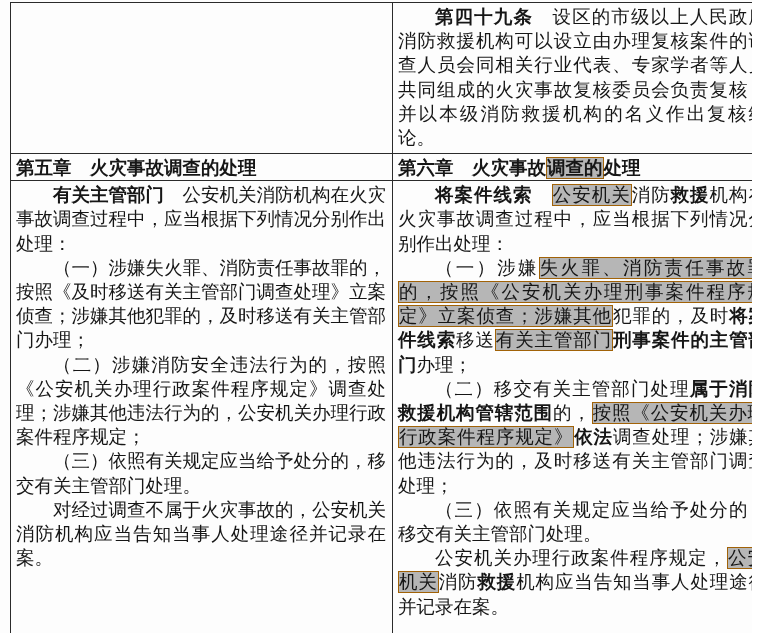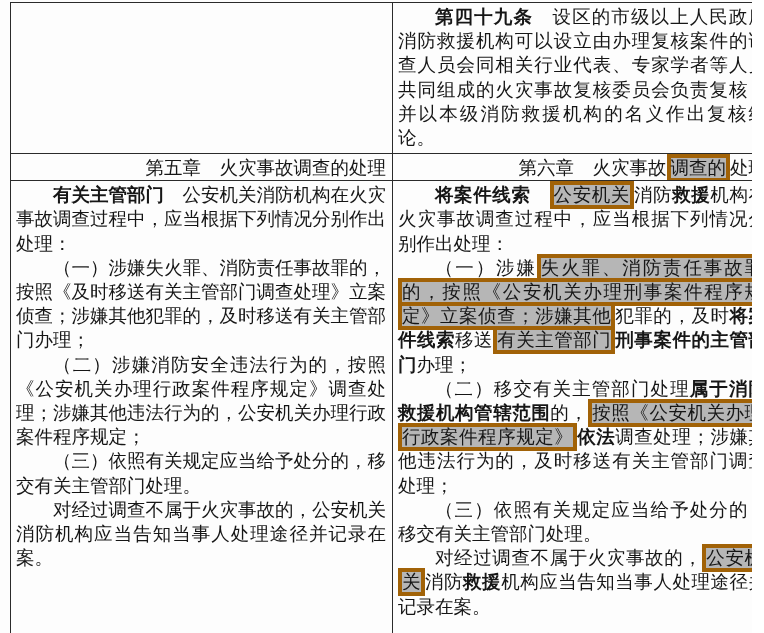--- a/index.html
+++ b/index.html
@@ -23,34 +23,34 @@
     padding:2px 6px 0 5px;
     font-size:18.5px;
     line-height:24.2px;
     overflow:hidden;
   }
   tr.r1 td { height:148px; }
   tr.r2 td { height:23px; }
   tr.r3 td { height:451px; }
   tr.r3 td { border-bottom:2px solid #2b2b2b; }
   td.heading {
-    text-align:right;
-    font-weight:normal;
+    text-align:left;
+    font-weight:bold;
     padding-top:0;
     line-height:24px;
   }
   .para {
     margin:0;
     text-indent:2em;
     text-align:justify;
   }
   .b { font-weight:bold; }
   .h {
     background:#b6b6b6;
-    border:4px solid #a16207;
+    border:1px solid #a16207;
     box-decoration-break:clone;
     -webkit-box-decoration-break:clone;
   }
 </style>
 </head>
 <body>
 
 <div class="page">
   <table class="cmp">
     <tbody>
@@ -70,18 +70,18 @@
             <p class="para"><span>（一）涉嫌失火罪、消防责任事故罪的，按照《及时移送有关主管部门调查处理》立案侦查；涉嫌其他犯罪的，及时移送有关主管部门办理；</span></p>
             <p class="para"><span>（二）涉嫌消防安全违法行为的，按照《公安机关办理行政案件程序规定》调查处理；涉嫌其他违法行为的，公安机关办理行政案件程序规定；</span></p>
             <p class="para"><span>（三）依照有关规定应当给予处分的，移交有关主管部门处理。</span></p>
             <p class="para"><span>对经过调查不属于火灾事故的，公安机关消防机构应当告知当事人处理途径并记录在案。</span></p>
           </td>
       <td>
             <p class="para"><span class="b">将案件线索</span><span>　</span><span class="h">公安机关</span><span>消防</span><span class="b">救援</span><span>机构在火灾事故调查过程中，应当根据下列情况分别作出处理：</span></p>
             <p class="para"><span>（一）涉嫌</span><span class="h">失火罪、消防责任事故罪的，按照《公安机关办理刑事案件程序规定》立案侦查；涉嫌其他</span><span>犯罪的，及时</span><span class="b">将案件线索</span><span>移送</span><span class="h">有关主管部门</span><span class="b">刑事案件的主管部门</span><span>办理；</span></p>
             <p class="para"><span>（二）移交有关主管部门处理</span><span class="b">属于消防救援机构管辖范围</span><span>的，</span><span class="h">按照《公安机关办理行政案件程序规定》</span><span class="b">依法</span><span>调查处理；涉嫌其他违法行为的，及时移送有关主管部门调查处理；</span></p>
             <p class="para"><span>（三）依照有关规定应当给予处分的，移交有关主管部门处理。</span></p>
-            <p class="para"><span>对经过调查不属于火灾事故的，</span><span class="h">公安机关</span><span>消防</span><span class="b">救援</span><span>机构应当告知当事人处理途径并记录在案。</span></p>
+            <p class="para"><span>公安机关办理行政案件程序规定，</span><span class="h">公安机关</span><span>消防</span><span class="b">救援</span><span>机构应当告知当事人处理途径并记录在案。</span></p>
           </td>
     </tr>
   </tbody>
     </table>
 </div>
 
 </body></html>

